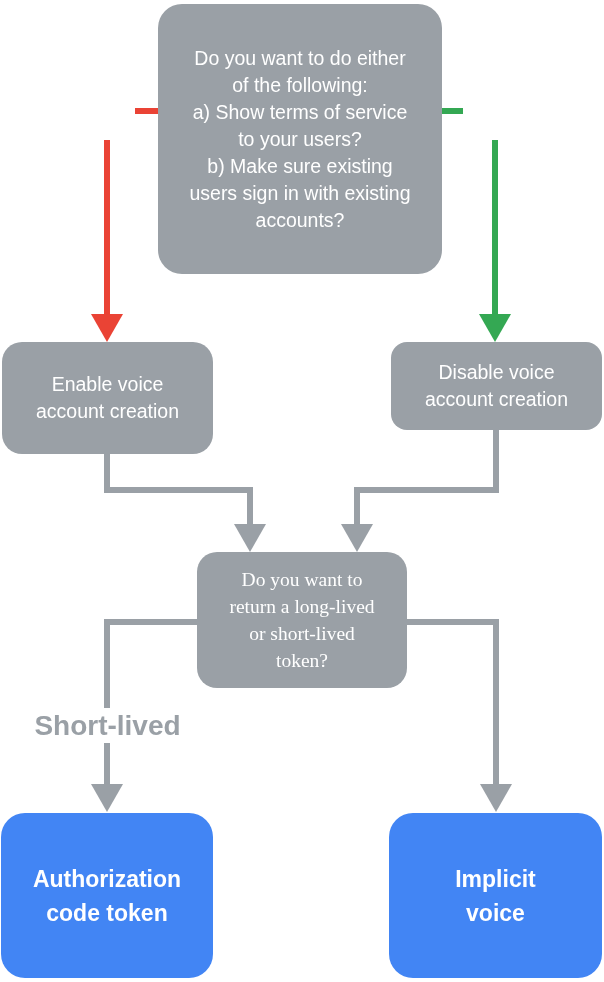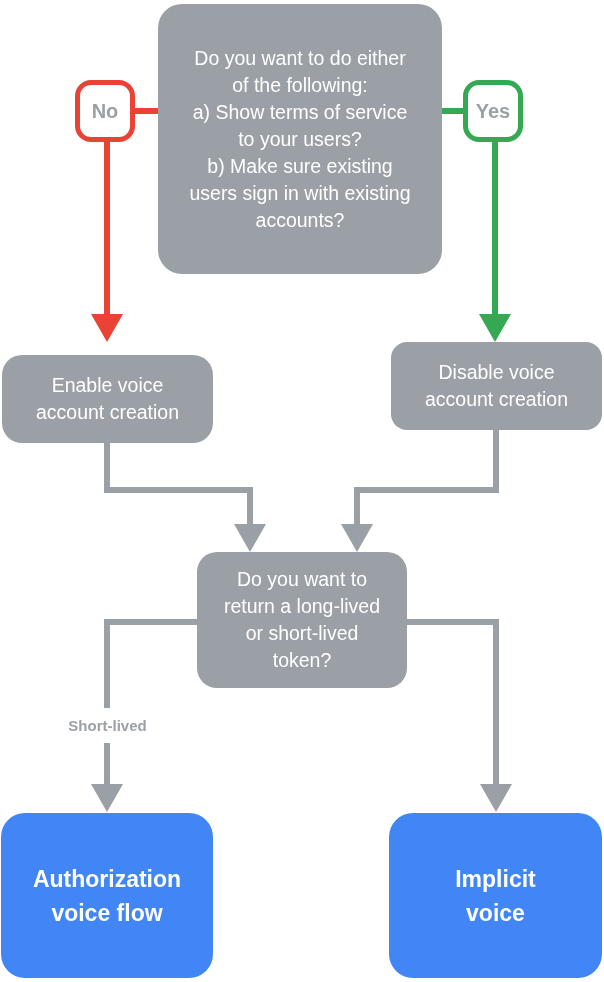--- a/index.html
+++ b/index.html
@@ -57,21 +57,21 @@
     font-weight: bold;
     font-size: 20px;
     color: var(--label_gray, #9AA0A6);
     z-index: 3;
   }
   .edge-label {
     position: absolute;
     background: #ffffff;
     color: var(--label_gray, #9AA0A6);
     font-weight: bold;
-    font-size: 15px;
+    font-size: 28px;
     display: flex;
     align-items: center;
     justify-content: center;
     z-index: 4;
   }
   
   .line {
     position: absolute;
     z-index: 1;
   }
@@ -95,33 +95,33 @@
   #badge-no        { left: 75px;  top: 80px;  border: 5px solid var(--no_red, #EA4335); }
   #badge-yes       { left: 463px; top: 80px;  border: 5px solid var(--yes_green, #34A853); }
 
   #red-h           { left: 135px; top: 108px; width: 23px;  height: 6px; }
   #red-v           { left: 104px; top: 140px; width: 6px;   height: 176px; }
   #red-arrow       { left: 91px;  top: 314px; }
   #green-h         { left: 442px; top: 108px; width: 21px;  height: 6px; }
   #green-v         { left: 492px; top: 140px; width: 6px;   height: 176px; }
   #green-arrow     { left: 479px; top: 314px; }
 
-  #node-enable     { left: 2px;   top: 355px; width: 211px; height: 88px; border-radius: 20px; }
+  #node-enable     { left: 2px;   top: 342px; width: 211px; height: 112px; border-radius: 20px; }
   #node-disable    { left: 391px; top: 342px; width: 211px; height: 88px; border-radius: 16px; }
 
   #merge-l-v1      { left: 104px; top: 430px; width: 6px;   height: 63px; }
   #merge-l-h       { left: 104px; top: 487px; width: 149px; height: 6px; }
   #merge-l-v2      { left: 247px; top: 487px; width: 6px;   height: 40px; }
   #merge-l-arrow   { left: 234px; top: 524px; }
   #merge-r-v1      { left: 493px; top: 430px; width: 6px;   height: 63px; }
   #merge-r-h       { left: 354px; top: 487px; width: 145px; height: 6px; }
   #merge-r-v2      { left: 354px; top: 487px; width: 6px;   height: 40px; }
   #merge-r-arrow   { left: 341px; top: 524px; }
 
-  #node-token      { left: 197px; top: 552px; width: 210px; height: 136px; border-radius: 20px; }
+  #node-token      { left: 197px; top: 552px; width: 210px; height: 136px; border-radius: 20px; font-family: Liberation Serif, serif; }
 
   #exit-l-h        { left: 104px; top: 619px; width: 93px;  height: 6px; }
   #exit-l-v        { left: 104px; top: 619px; width: 6px;   height: 165px; }
   #exit-l-arrow    { left: 91px;  top: 784px; }
   #exit-r-h        { left: 407px; top: 619px; width: 92px;  height: 6px; }
   #exit-r-v        { left: 493px; top: 619px; width: 6px;   height: 165px; }
   #exit-r-arrow    { left: 480px; top: 784px; }
 
   #label-short     { left: 23px;  top: 708px; width: 169px; height: 35px; }
   #label-long      { left: 410px; top: 708px; width: 170px; height: 35px; }
@@ -159,33 +159,31 @@
   <div class="arrow-down" id="exit-r-arrow"></div>
 
   <div class="gray-node" id="node-top">Do you want to do either
 of the following:
 a) Show terms of service
 to your users?
 b) Make sure existing
 users sign in with existing
 accounts?</div>
 
-  <div class="badge" id="badge-no">No</div>
-  <div class="badge" id="badge-yes">Yes</div>
 
   <div class="gray-node" id="node-enable">Enable voice
 account creation</div>
   <div class="gray-node" id="node-disable">Disable voice
 account creation</div>
 
   <div class="gray-node" id="node-token">Do you want to
 return a long-lived
 or short-lived
 token?</div>
 
   <div class="edge-label" id="label-short">Short-lived</div>
 
   <div class="blue-node" id="node-auth">Authorization
-voice flow</div>
+code token</div>
   <div class="blue-node" id="node-implicit">Implicit
 voice</div>
 
 </div>
 
 </body></html>

